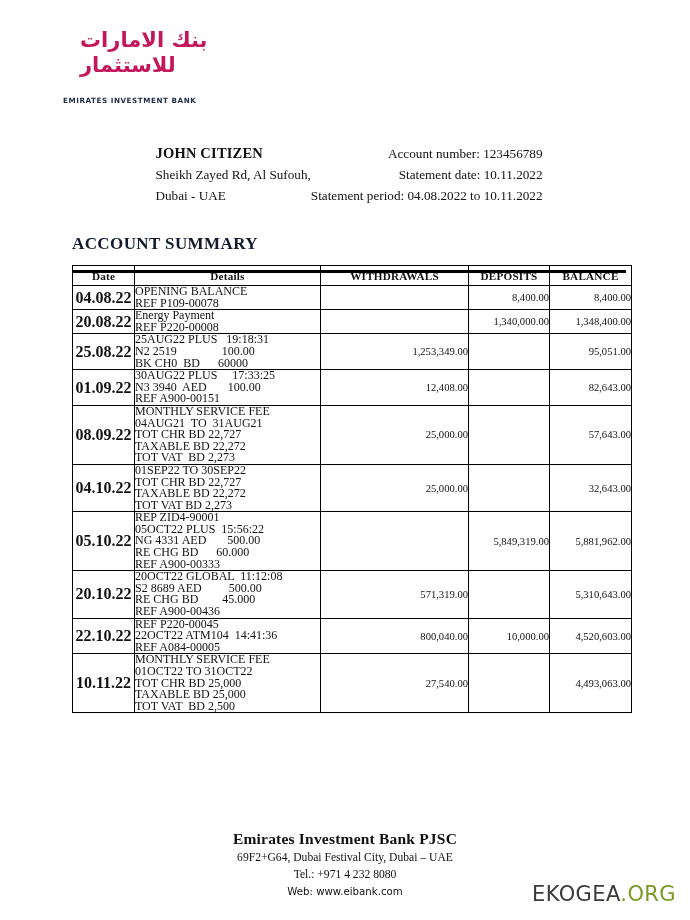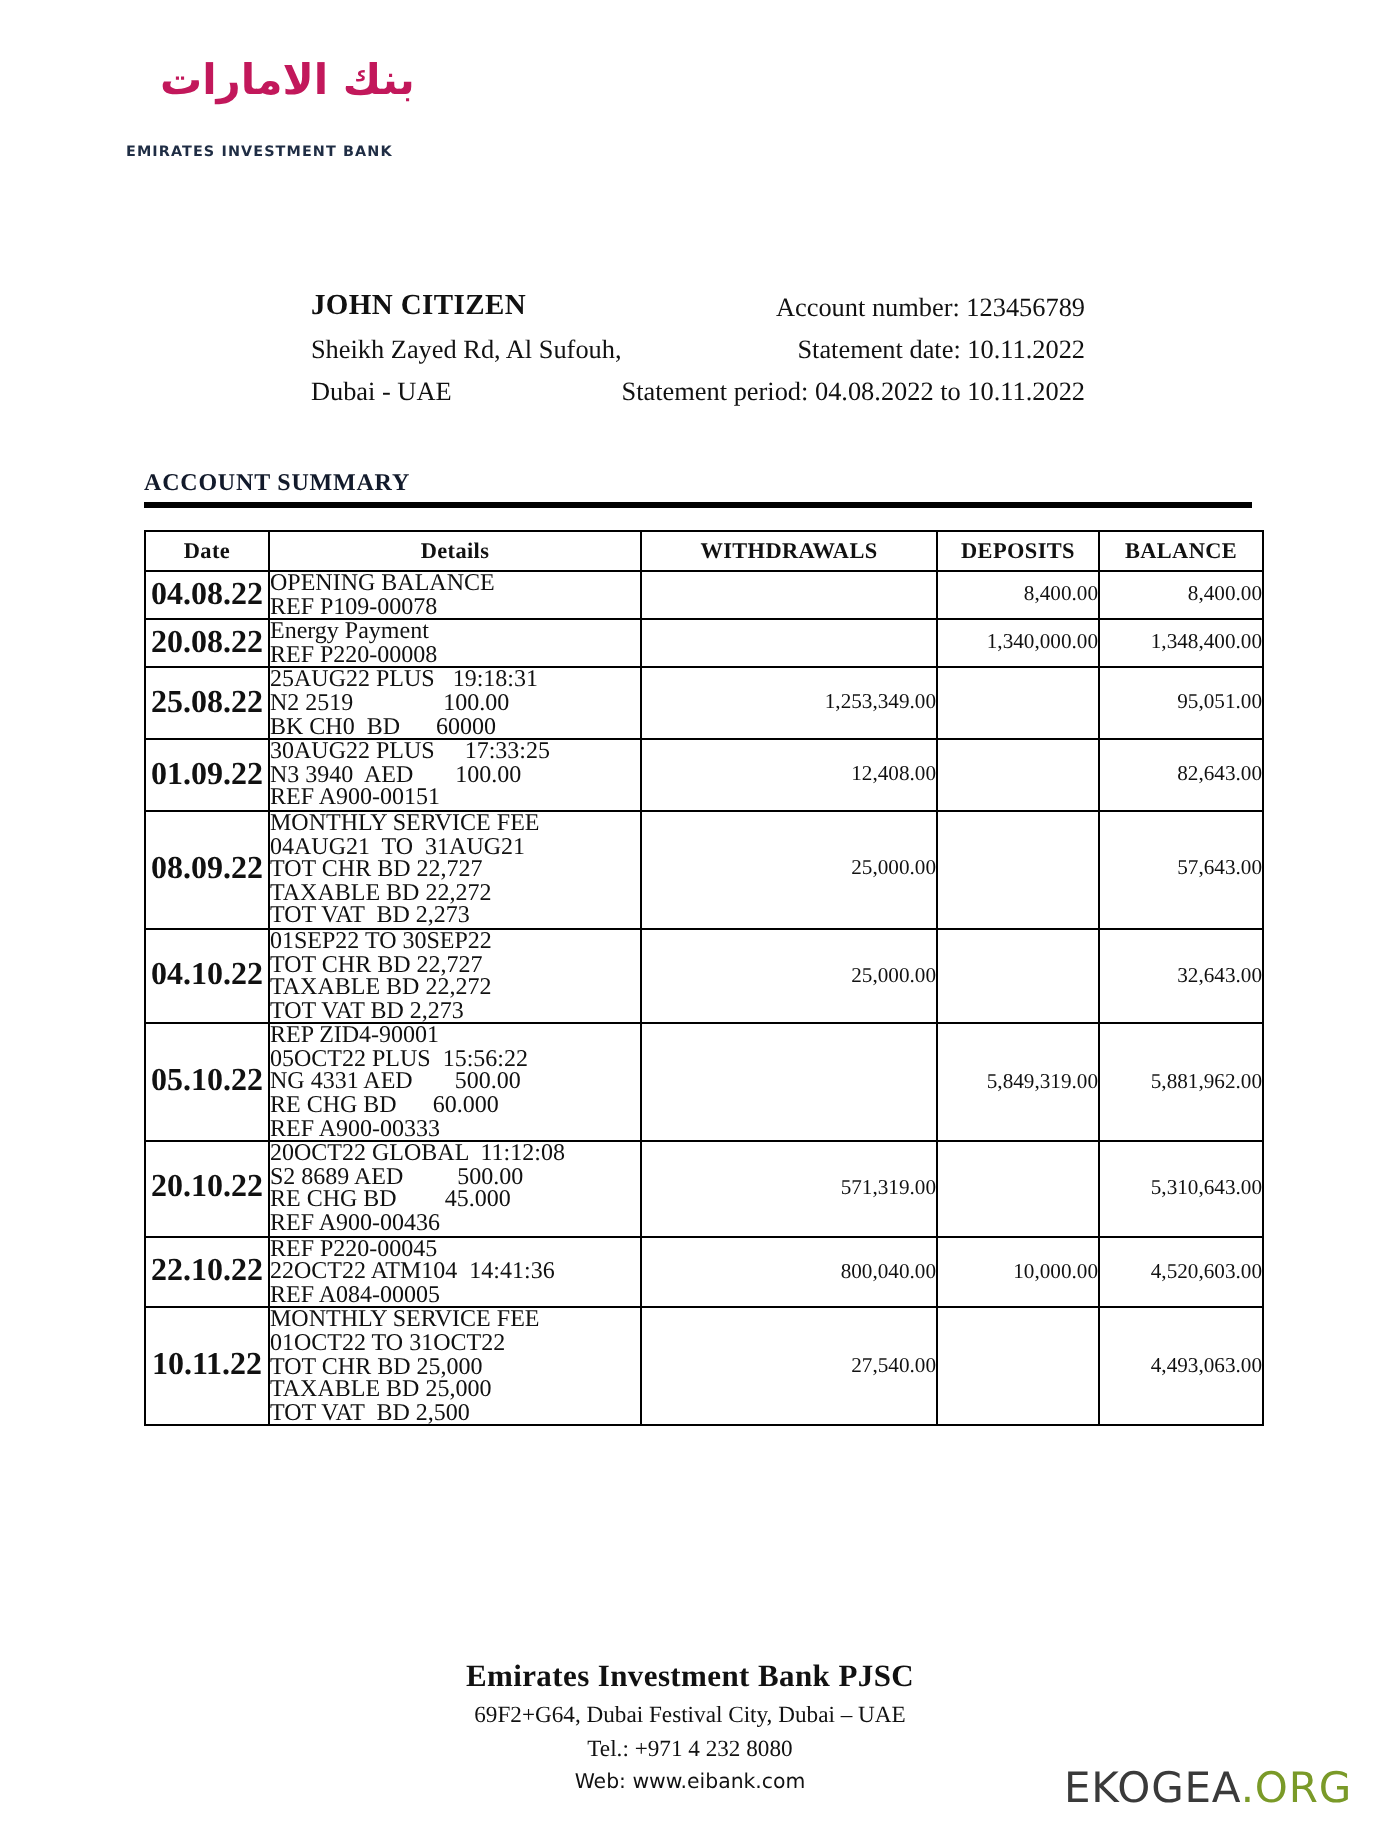--- a/index.html
+++ b/index.html
@@ -84,25 +84,25 @@
   }
 
   
   #summary-heading-wrap {
     position: absolute;
     left: 72px;
     top: 234px;
     width: 554px;
   }
   #summary-heading {
-    font-size: 12px;
+    font-size: 17px;
     font-weight: bold;
     letter-spacing: 0.4px;
     color: #121a2b;
-    padding-bottom: 2px;
+    padding-bottom: 16px;
   }
   #summary-rule {
     height: 3px;
     background: #000000;
     width: 100%;
   }
 
   
   #statement-table {
     position: absolute;
@@ -189,20 +189,21 @@
     white-space: nowrap;
   }
   #watermark .wm-main { color: #3a3a3a; }
   #watermark .wm-tld  { color: #7a9a28; }
 </style>
 </head>
 <body>
 
 <div id="logo-block">
   <div class="logo-arabic logo-arabic-line1">بنك الامارات</div>
+  <div class="logo-arabic logo-arabic-line2">للاستثمار</div>
   <div class="logo-tagline">EMIRATES INVESTMENT BANK</div>
 </div>
 
 <div id="meta-row">
   <div id="customer-block">
     <div class="customer-name">JOHN CITIZEN</div>
     <div class="customer-line">Sheikh Zayed Rd, Al Sufouh,</div>
     <div class="customer-line">Dubai - UAE</div>
   </div>
   <div id="account-block">

